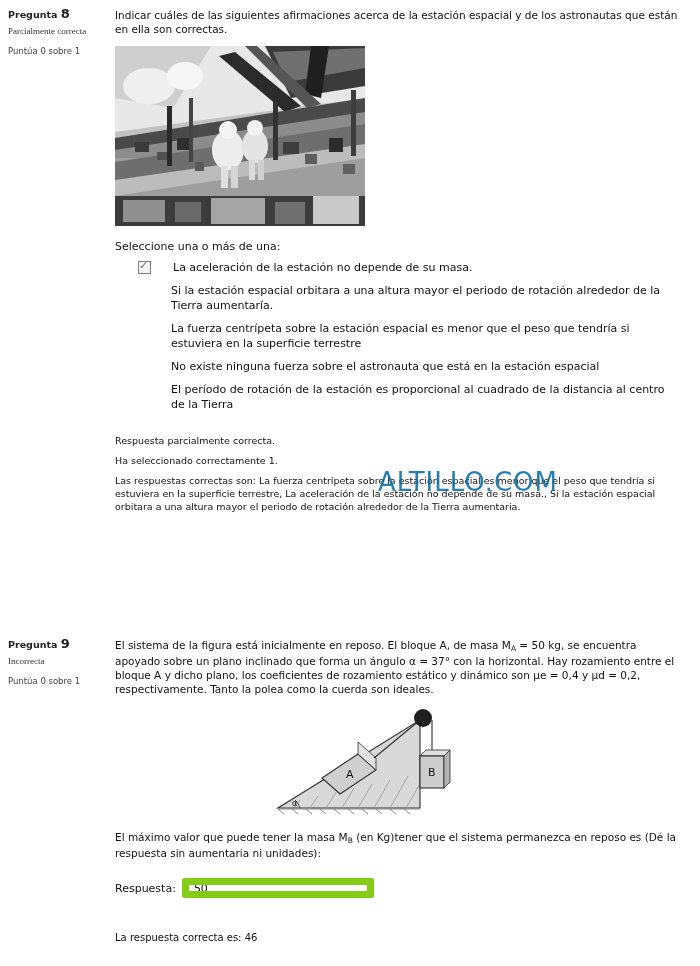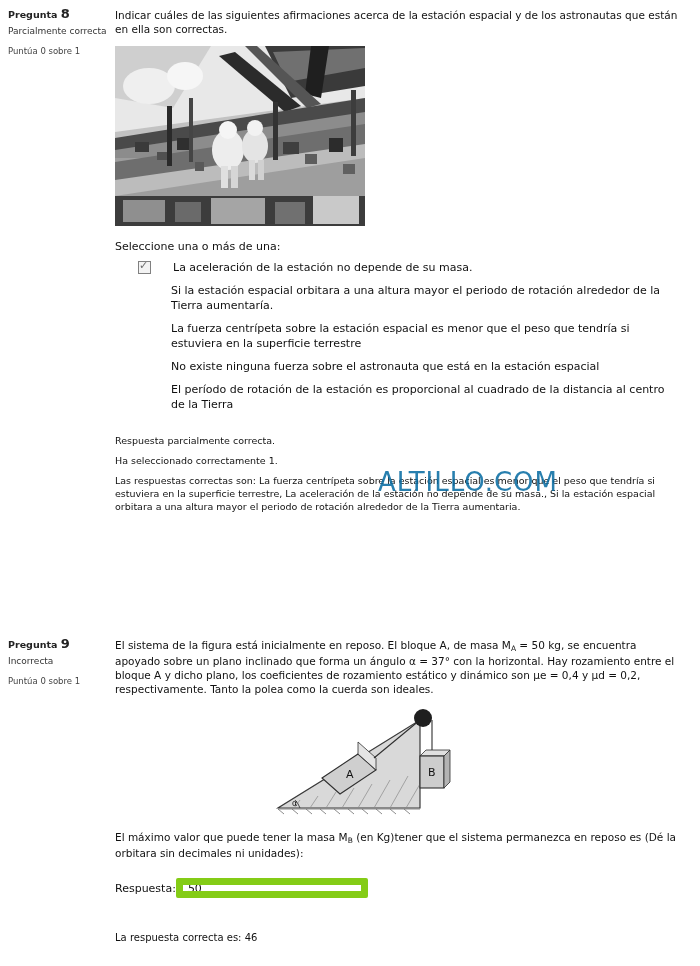--- a/index.html
+++ b/index.html
@@ -47,20 +47,21 @@
   }
   .qlabel .qnum {
     font-size: 13px;
     font-weight: bold;
   }
   .qstate {
     font-size: 9px;
     color: #333;
     line-height: 11.5px;
     margin-top: 5px;
+    font-family: Liberation Serif, serif;
   }
   .qgrade {
     font-size: 8.5px;
     color: #444;
     margin-top: 8px;
     line-height: 11px;
   }
 
   .qbody {
     position: absolute;
@@ -170,20 +171,21 @@
 
   
   .answer-row {
     display: flex;
     align-items: center;
     margin-top: 18px;
   }
   .answer-label {
     font-size: 11px;
     color: #111;
+    margin-right: 6px;
   }
   .answer-input {
     width: 192px;
     height: 20px;
     border: 7px solid #84cc16;
     border-radius: 2px;
     background: #ffffff;
     font-family: "DejaVu Sans", sans-serif;
     font-size: 11px;
     color: #111;
@@ -371,21 +373,21 @@
             <line x1="98" y1="106" x2="92" y2="101"></line>
             <line x1="112" y1="106" x2="106" y2="101"></line>
             <line x1="126" y1="106" x2="120" y2="101"></line>
             <line x1="140" y1="106" x2="134" y2="101"></line>
           </g>
         </svg>
       </div>
 
       <p class="qtext" style="margin-top:12px;">
         <span>El máximo valor que puede tener la masa M</span><sub>B</sub><span> (en Kg)tener que el sistema permanezca en reposo es (Dé la</span>
-        <span>orbitara sin decimales ni unidades):</span>
+        <span>respuesta sin aumentaria ni unidades):</span>
       </p>
 
       <div class="answer-row">
         <span class="answer-label">Respuesta:</span>
         <input class="answer-input" type="text" value="50" style="">
       </div>
 
       <div class="correct-answer">La respuesta correcta es: 46</div>
     </div>
   </div>

